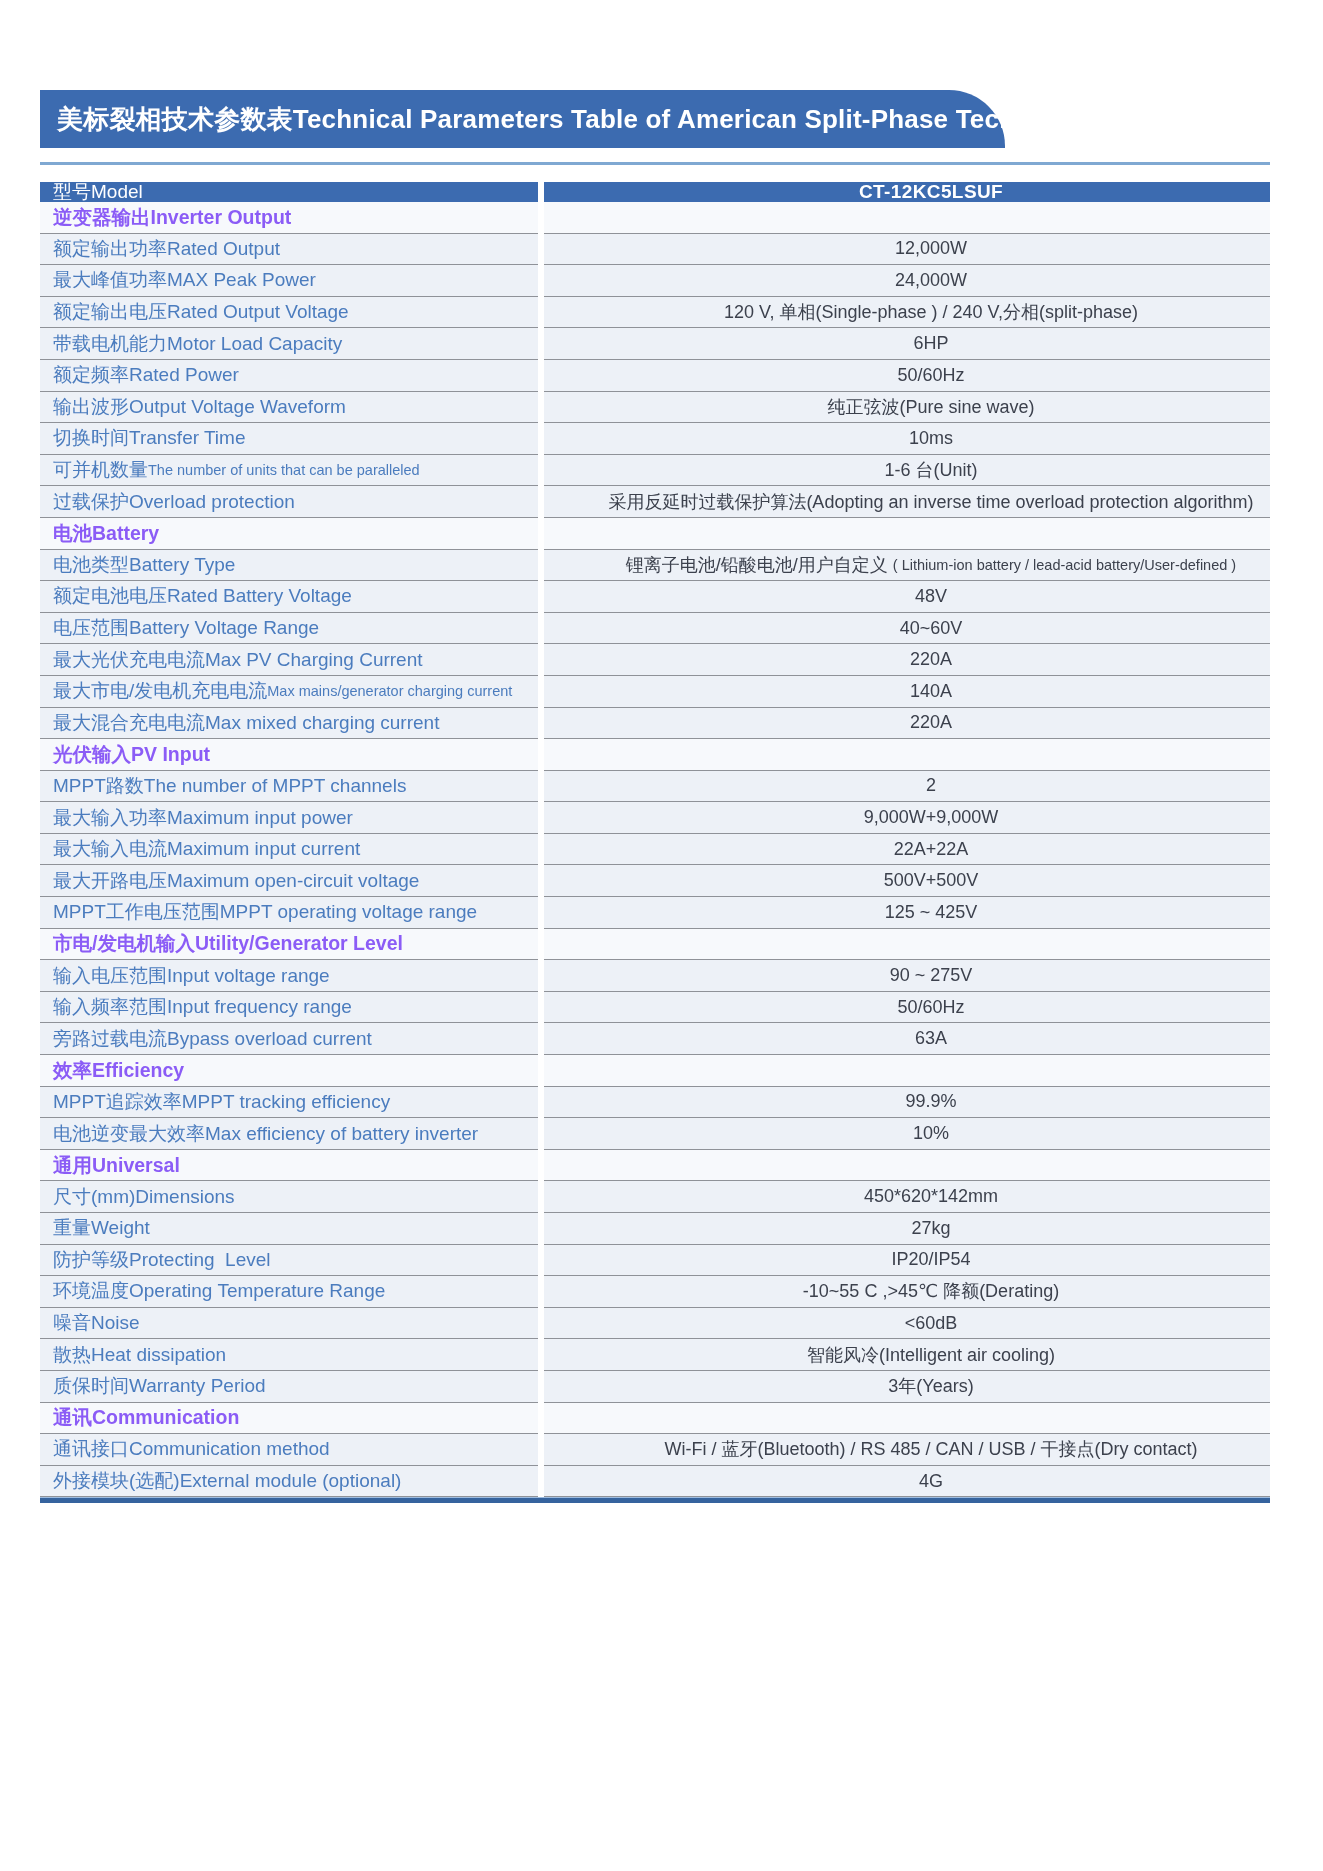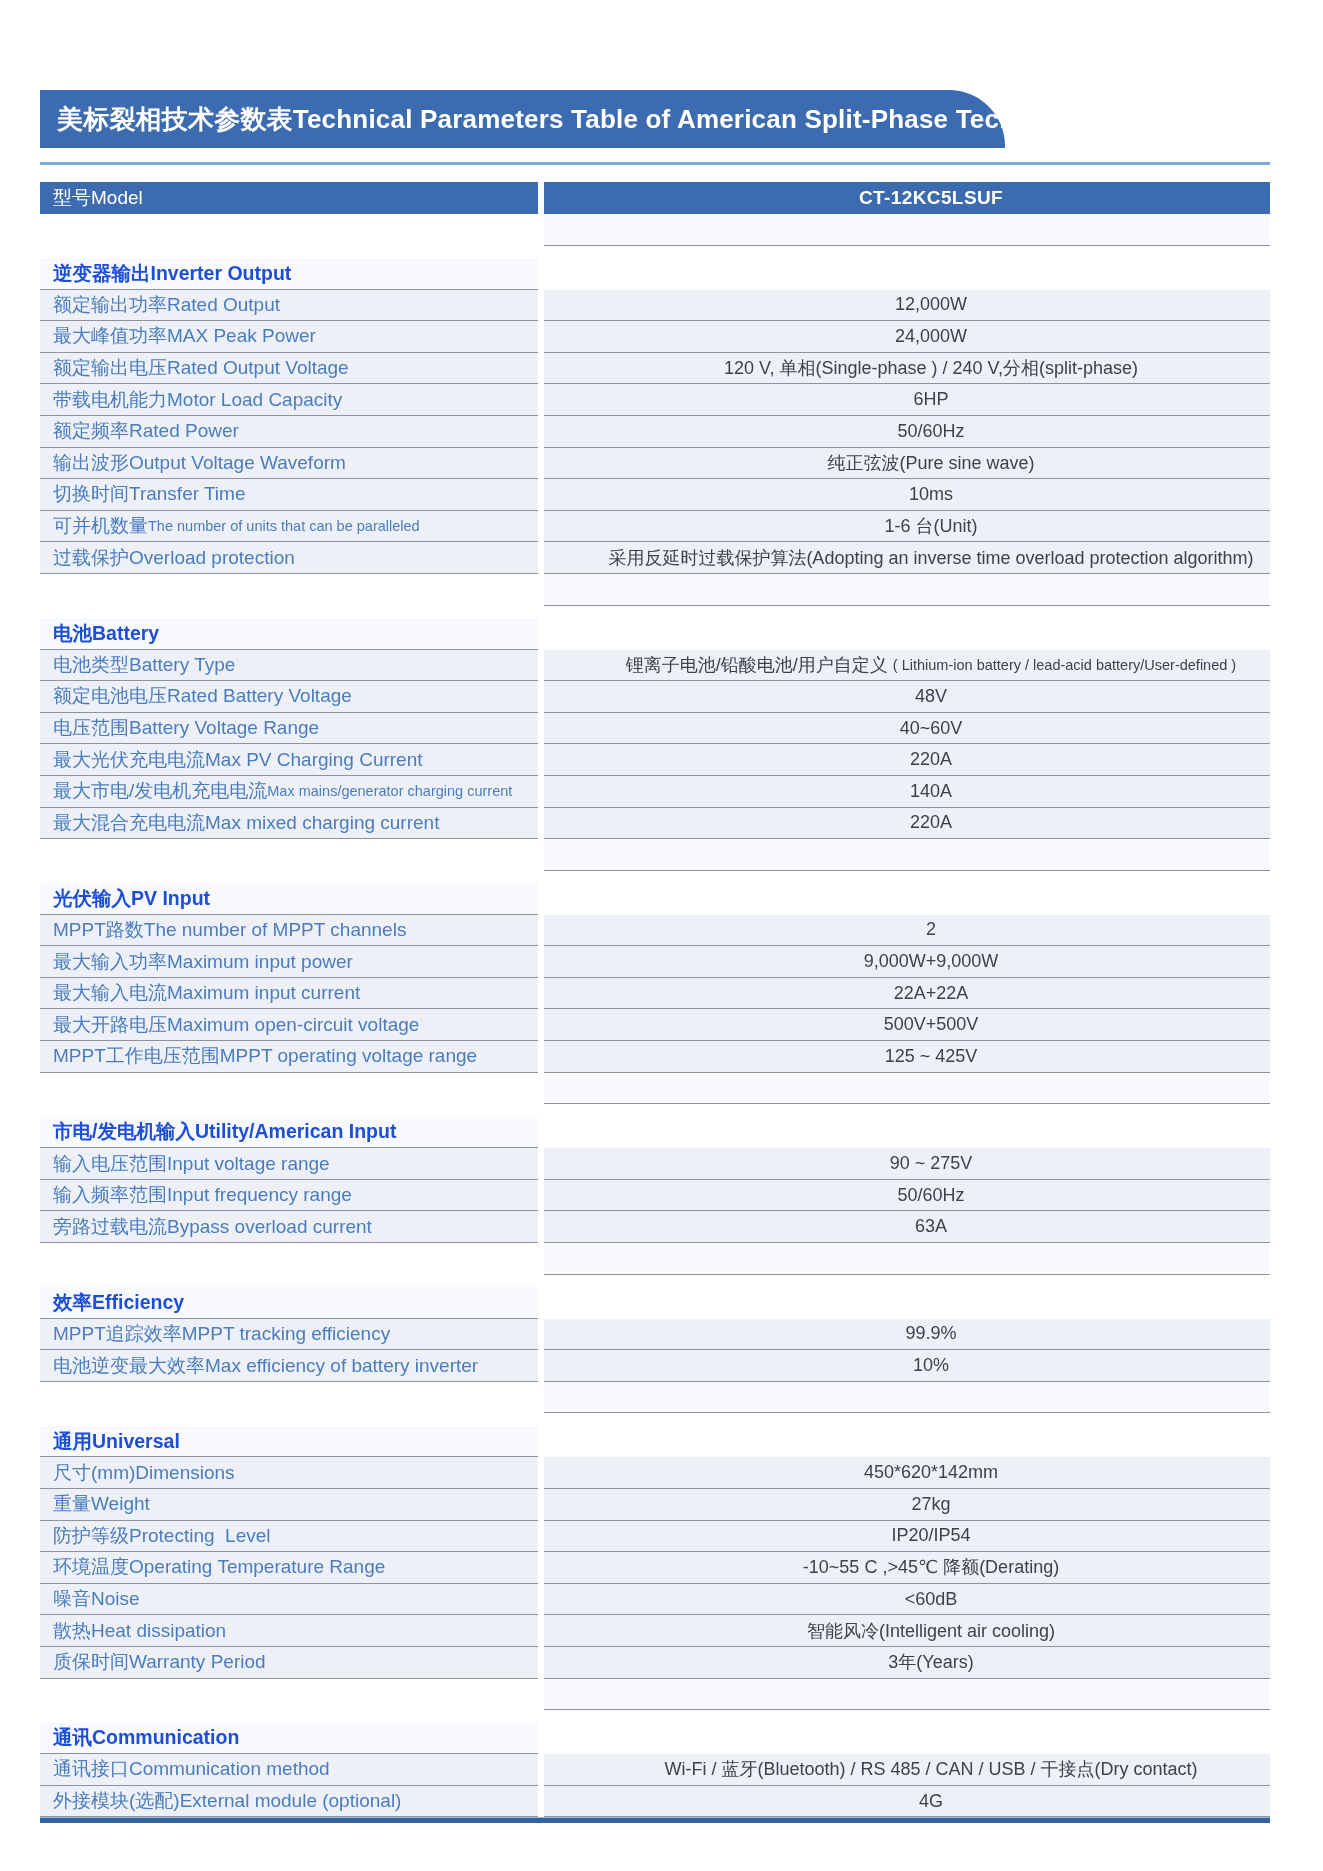--- a/index.html
+++ b/index.html
@@ -38,37 +38,37 @@
     white-space:pre-wrap;
   }
   .value-cell{
     flex:1 1 auto;
     display:flex;align-items:center;justify-content:center;
     text-align:center;
     padding-left:48px;
   }
 
   .header-row .cell{
-    height:32px;
+    height:20px;
     background:var(--accent,#3c6bb0);
     color:#ffffff;
   }
   .header-row .label-cell{font-size:19px;}
   .header-row .value-cell{font-size:19px;font-weight:bold;letter-spacing:0.4px;}
 
   .data-row .cell, .section-row .cell{
     height:31.6px;
     border-bottom:1px solid var(--line,#8f9298);
   }
   .data-row .cell{background:var(--rowbg,#edf1f7);}
   .section-row .cell{background:var(--sectionbg,#f7f9fc);}
 
   .data-row .label-cell{color:var(--labelblue,#4b7cbe);font-size:19px;}
   .data-row .value-cell{color:#3c414d;font-size:18px;white-space:pre-wrap;}
-  .section-row .label-cell{color:#1d4ed8;font-size:19.5px;font-weight:bold;margin-top:44px;}
+  .section-row .label-cell{color:#8b5cf6;font-size:19.5px;font-weight:bold;}
 
   .sm{font-size:14.5px;}
   .label-cell .sm{color:var(--labelblue,#4b7cbe);}
   .value-cell .sm{color:#3c414d;}
 
   .bottom-border{
     height:5px;
     background:var(--bottom,#35639e);
     border-top:1px solid #9dbce0;
   }
@@ -177,21 +177,21 @@
         </div>
         <div class="row data-row">
           <div class="cell label-cell">最大开路电压Maximum open-circuit voltage</div>
           <div class="cell value-cell">500V+500V</div>
         </div>
         <div class="row data-row">
           <div class="cell label-cell">MPPT工作电压范围MPPT operating voltage range</div>
           <div class="cell value-cell">125 ~ 425V</div>
         </div>
         <div class="row section-row">
-          <div class="cell label-cell">市电/发电机输入Utility/American Input</div>
+          <div class="cell label-cell">市电/发电机输入Utility/Generator Level</div>
           <div class="cell value-cell"></div>
         </div>
         <div class="row data-row">
           <div class="cell label-cell">输入电压范围Input voltage range</div>
           <div class="cell value-cell">90 ~ 275V</div>
         </div>
         <div class="row data-row">
           <div class="cell label-cell">输入频率范围Input frequency range</div>
           <div class="cell value-cell">50/60Hz</div>
         </div>

